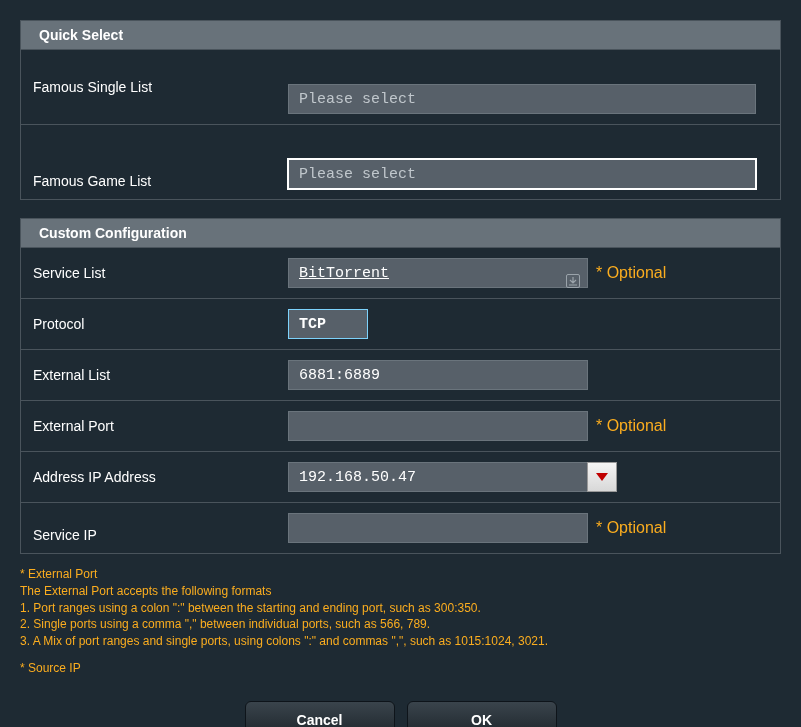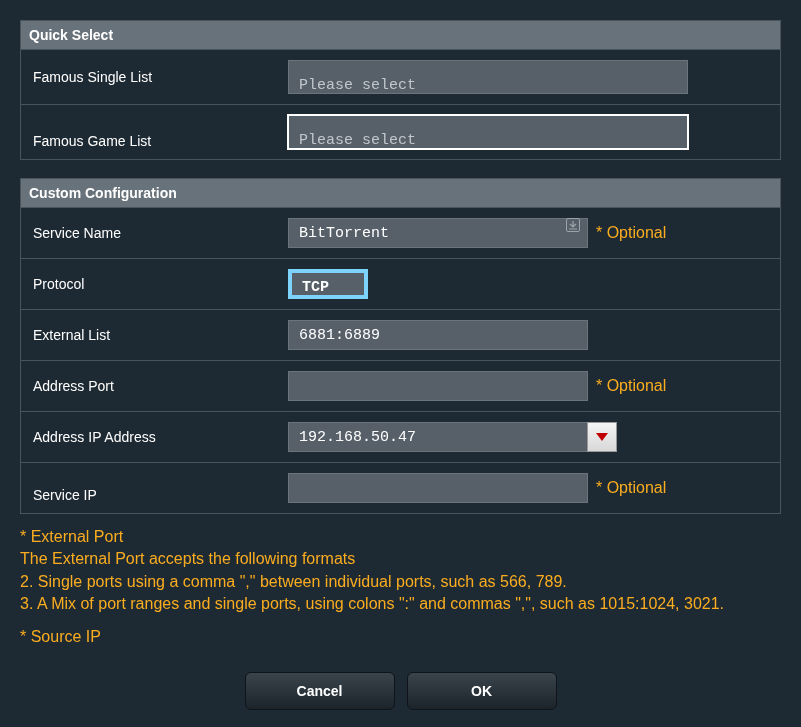--- a/index.html
+++ b/index.html
@@ -7,21 +7,21 @@
       background: #1e2a33;
       font-family: Arial, sans-serif;
       font-size: 14px;
       color: #ffffff;
       width: 801px;
       height: 727px;
       padding: 20px;
     }
     .section-header {
       background: #68727a;
-      padding: 6px 8px;
+      padding: 6px 18px;
       font-weight: bold;
       color: #ffffff;
       font-size: 14px;
       border: 1px solid #4a545c;
     }
     .section-body {
       border: 1px solid #4a545c;
       border-top: none;
     }
     .form-row {
@@ -39,46 +39,47 @@
     }
     .form-control-wrap {
       flex: 1;
       display: flex;
       align-items: center;
       gap: 8px;
     }
     .select-box {
       background: #576069;
       border: 1px solid #6a747c;
-      padding: 16px 10px;
+      padding: 6px 10px;
       color: #c0c7cc;
       font-family: 'Courier New', monospace;
       font-size: 15px;
-      width: 400px;
+      width: 468px;
       height: 30px;
       cursor: pointer;
+      margin-top: 24px;
     }
     .select-box.highlight {
       outline: 2px solid #ffffff;
       outline-offset: -1px;
       border: 1px solid #ffffff;
     }
     .text-input {
       background: #576069;
       border: 1px solid #6a747c;
       padding: 6px 10px;
       color: #ffffff;
       font-family: 'Courier New', monospace;
       font-size: 15px;
       width: 300px;
       height: 30px;
     }
     .small-select {
       background: #576069;
-      border: 4px solid #7dd3fc;
+      border: 1px solid #7dd3fc;
       padding: 6px 10px;
       color: #ffffff;
       font-family: 'Courier New', monospace;
       font-size: 15px;
       font-weight: bold;
       width: 80px;
       height: 30px;
     }
     .optional-tag {
       color: #fbad1f;
@@ -99,21 +100,21 @@
       width: 0; height: 0;
       border-left: 6px solid transparent;
       border-right: 6px solid transparent;
       border-top: 8px solid #c00000;
     }
     .ip-wrap { display: flex; }
     .ip-wrap .text-input { width: 300px; }
     .section-gap { height: 18px; }
     .help-text {
       color: #fbad1f;
-      font-size: 16px;
+      font-size: 12px;
       line-height: 1.4;
       margin-top: 12px;
     }
     .help-text .block { margin-bottom: 10px; }
     .button-bar {
       display: flex;
       justify-content: center;
       gap: 12px;
       margin-top: 24px;
     }
@@ -126,21 +127,22 @@
       padding: 10px 0;
       width: 150px;
       height: 38px;
       border-radius: 6px;
       cursor: pointer;
       text-align: center;
     }
     .input-with-icon {
       position: relative;
       display: flex;
-      align-items: flex-start;
+      align-items: flex-end;
+      text-decoration: underline;
     }
     .hint-icon {
       position: absolute;
       right: 8px;
       color: #9aa3aa;
       font-size: 12px;
       border: 1px solid #9aa3aa;
       width: 14px;
       height: 14px;
       display: flex;
@@ -167,21 +169,21 @@
     </div>
   </div>
 </div>
 
 <div class="section-gap"></div>
 
 <div class="section-header">Custom Configuration</div>
 <div class="section-body">
 
   <div class="form-row">
-    <div class="form-label">Service Name</div>
+    <div class="form-label">Service List</div>
     <div class="form-control-wrap">
       <div class="input-with-icon">
         <input class="text-input" value="BitTorrent" style="">
         <span class="hint-icon">
           <svg width="8" height="9" viewBox="0 0 8 9">
               <path d="M4 0 L4 5 M1 3 L4 6 L7 3 M0 8 L8 8" stroke="#9aa3aa" stroke-width="1.2" fill="none"></path>
             </svg>
         </span>
       </div>
       <span class="optional-tag">* Optional</span>
@@ -196,21 +198,21 @@
   </div>
 
   <div class="form-row">
     <div class="form-label">External List</div>
     <div class="form-control-wrap">
       <input class="text-input" value="6881:6889" style="">
     </div>
   </div>
 
   <div class="form-row">
-    <div class="form-label">Address Port</div>
+    <div class="form-label">External Port</div>
     <div class="form-control-wrap">
       <input class="text-input" value="" style="">
       <span class="optional-tag">* Optional</span>
     </div>
   </div>
 
   <div class="form-row">
     <div class="form-label">Address IP Address</div>
     <div class="form-control-wrap">
       <div class="ip-wrap">
@@ -229,20 +231,21 @@
       <span class="optional-tag">* Optional</span>
     </div>
   </div>
 
 </div>
 
 <div class="help-text">
   <div class="block">
     <div>* External Port</div>
     <div>The External Port accepts the following formats</div>
+    <div>1. Port ranges using a colon ":" between the starting and ending port, such as 300:350.</div>
     <div>2. Single ports using a comma "," between individual ports, such as 566, 789.</div>
     <div>3. A Mix of port ranges and single ports, using colons ":" and commas ",", such as 1015:1024, 3021.</div>
   </div>
   <div class="block">
     <div>* Source IP</div>
   </div>
 </div>
 
 <div class="button-bar">
   <button class="btn">Cancel</button>

